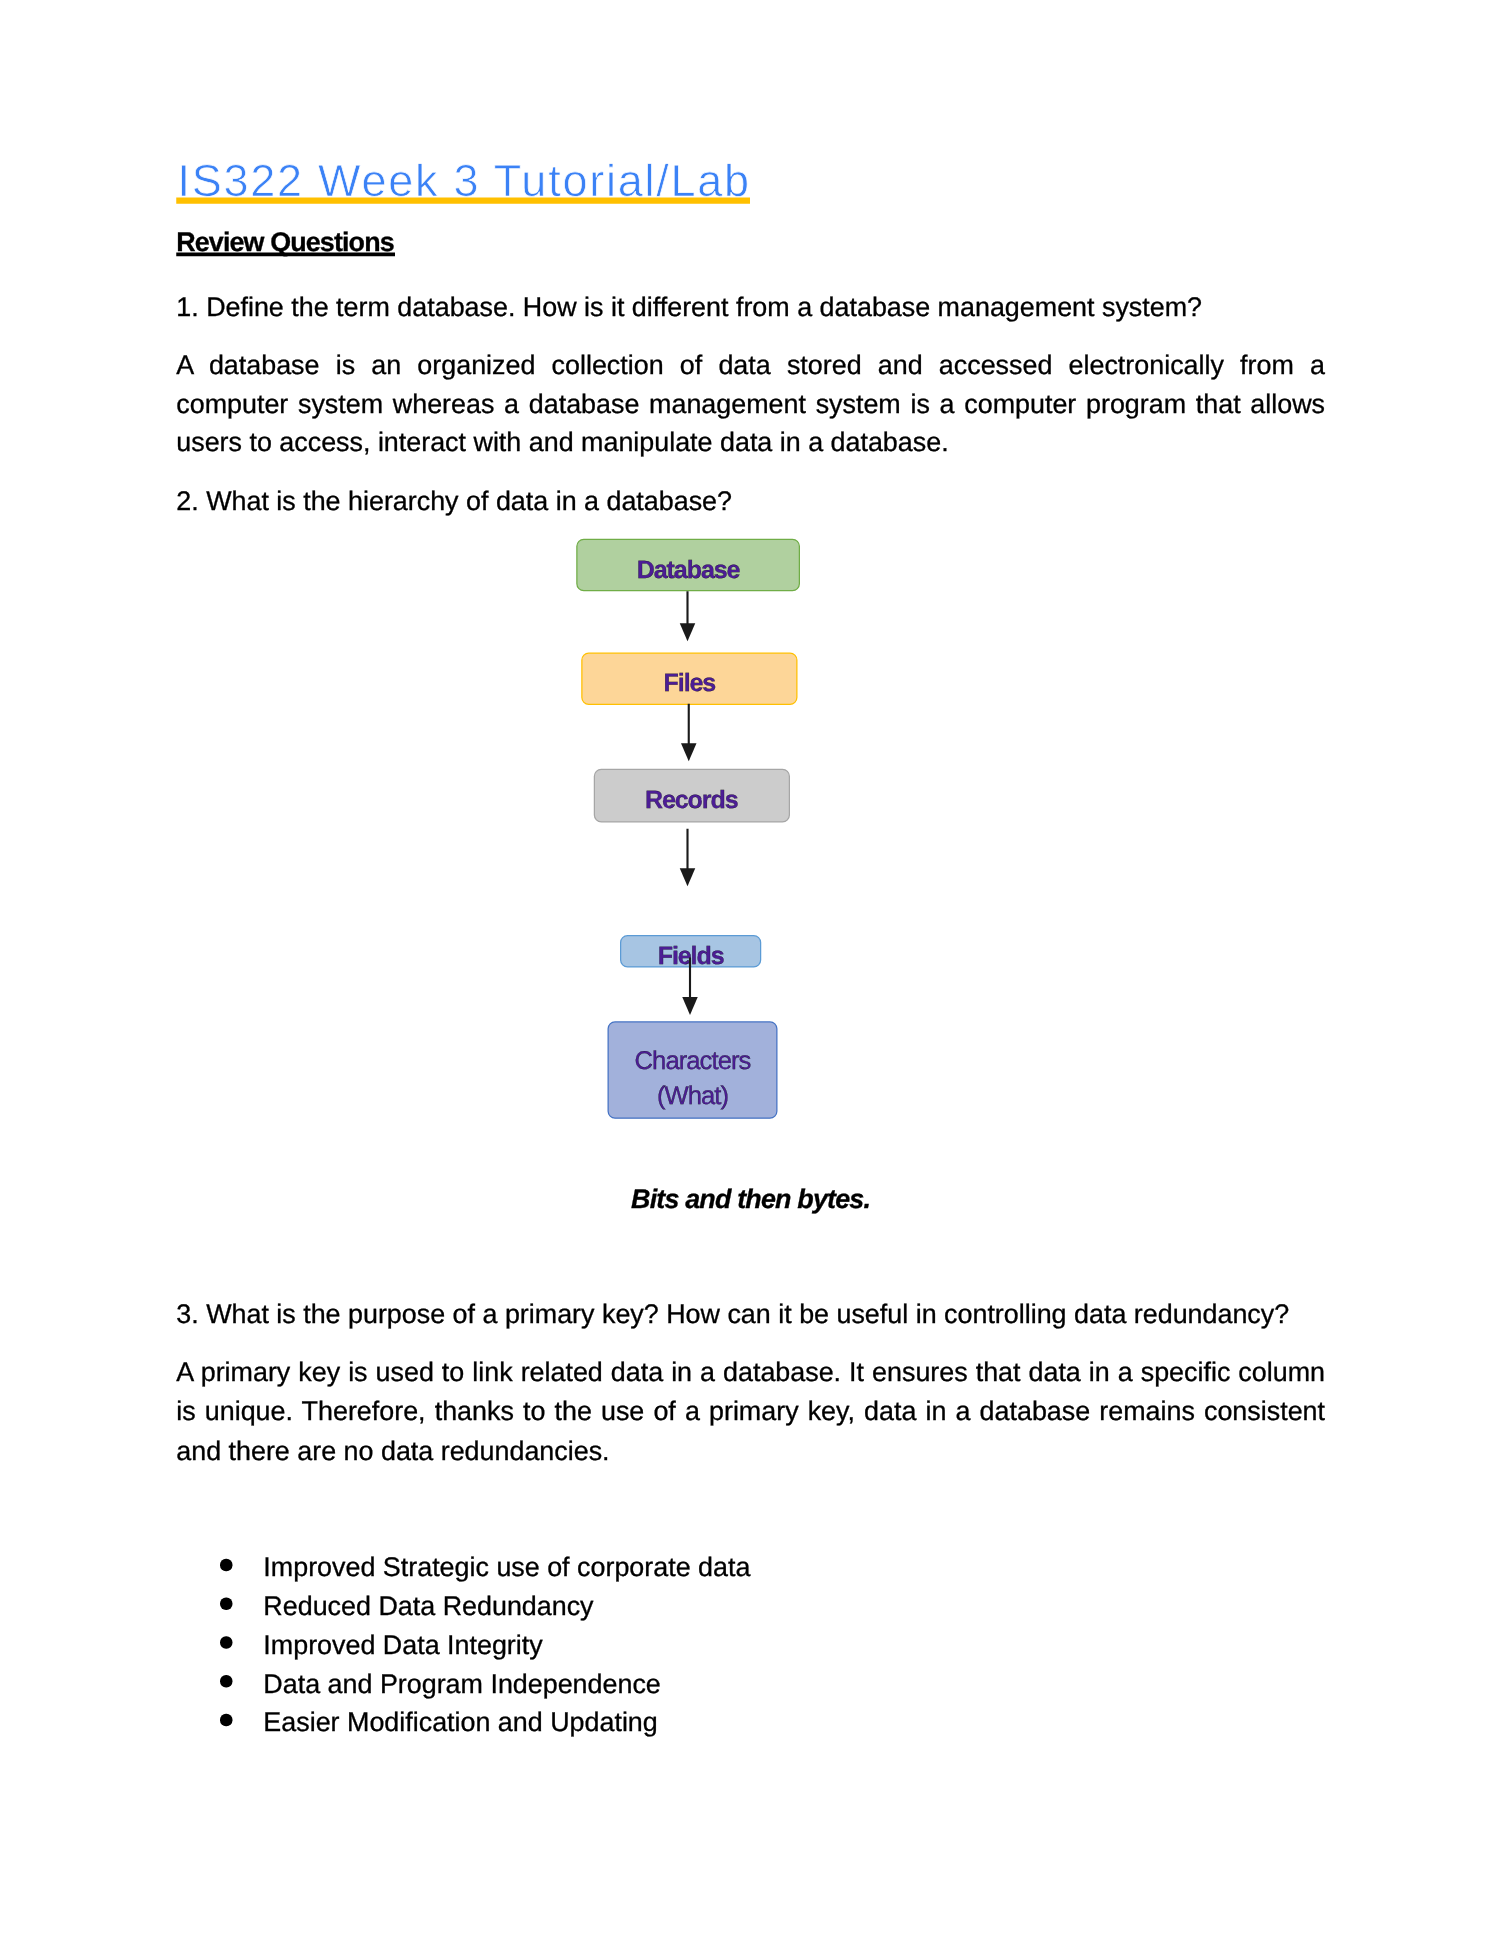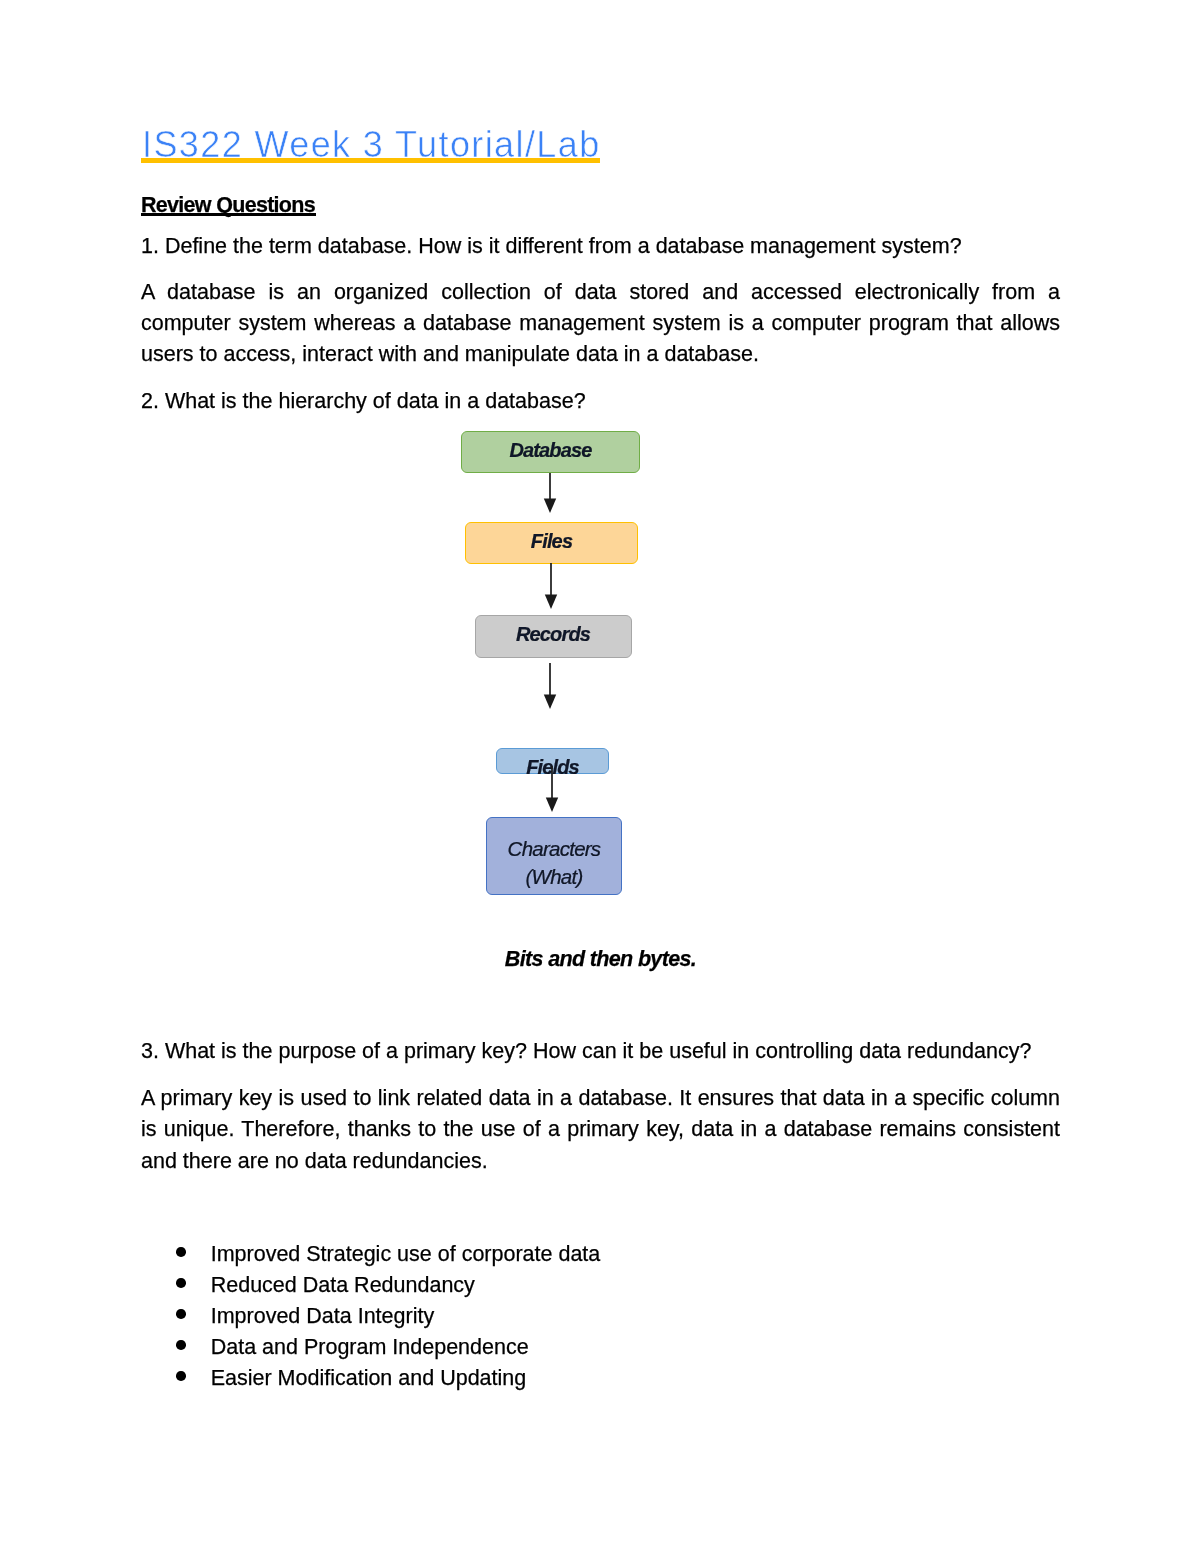--- a/index.html
+++ b/index.html
@@ -22,40 +22,40 @@
 
   .blist{position:absolute;left:141px;width:919px;}
   .bitem{position:relative;height:31px;font-size:21.5px;line-height:31px;
          transform:translateZ(0);-webkit-text-stroke:0.25px #000;}
   .bitem .dot{position:absolute;left:35.2px;top:8.2px;width:9.6px;height:9.6px;border-radius:50%;
               background:#000;}
   .bitem .btxt{position:absolute;left:69.7px;top:0;white-space:nowrap;}
 
   .diagram{position:absolute;left:0;top:0;width:1200px;height:1553px;}
   .node{position:absolute;box-sizing:border-box;border-radius:6px;
-        display:flex;justify-content:center;text-align:center;
-        font-size:20px;letter-spacing:-0.85px;font-weight:700;color:#0f172a;
-        padding-top:8px;line-height:1;font-style:italic;}
+        display:flex;align-items:center;justify-content:center;text-align:center;
+        font-size:20px;letter-spacing:-0.85px;font-weight:700;color:#4c1d95;
+        padding-top:8px;line-height:1;}
   
   .node.n5{font-weight:400;font-size:20.5px;letter-spacing:-0.75px;
            padding-top:15px;flex-direction:column;}
   .node.n5 > div{line-height:28px;}
   .node > span, .node > div{transform:translateZ(0);-webkit-text-stroke:0.2px #000;}
 </style>
 </head>
 <body>
 
 <div class="page">
 
   <div class="title" style="color: #3b82f6;">
     <span>IS322 Week 3 Tutorial/Lab</span>
     <span class="u" style="background: rgb(255, 192, 0);"></span>
   </div>
 
-  <div class="para heading" style="top:190px"><span>Review Questions</span><span class="u2"></span></div>
+  <div class="para heading" style="top:179px"><span>Review Questions</span><span class="u2"></span></div>
 
   <div class="para" style="top:230.5px">1. Define the term database. How is it different from a database management system?</div>
 
   <div class="para just" style="top:276.5px">A database is an organized collection of data stored and accessed electronically from a computer system whereas a database management system is a computer program that allows users to access, interact with and manipulate data in a database.</div>
 
   <div class="para" style="top:385.5px">2. What is the hierarchy of data in a database?</div>
 
   <div class="para bi" style="top:943.5px">Bits and then bytes.</div>
 
   <div class="para" style="top:1036px">3. What is the purpose of a primary key? How can it be useful in controlling data redundancy?</div>

